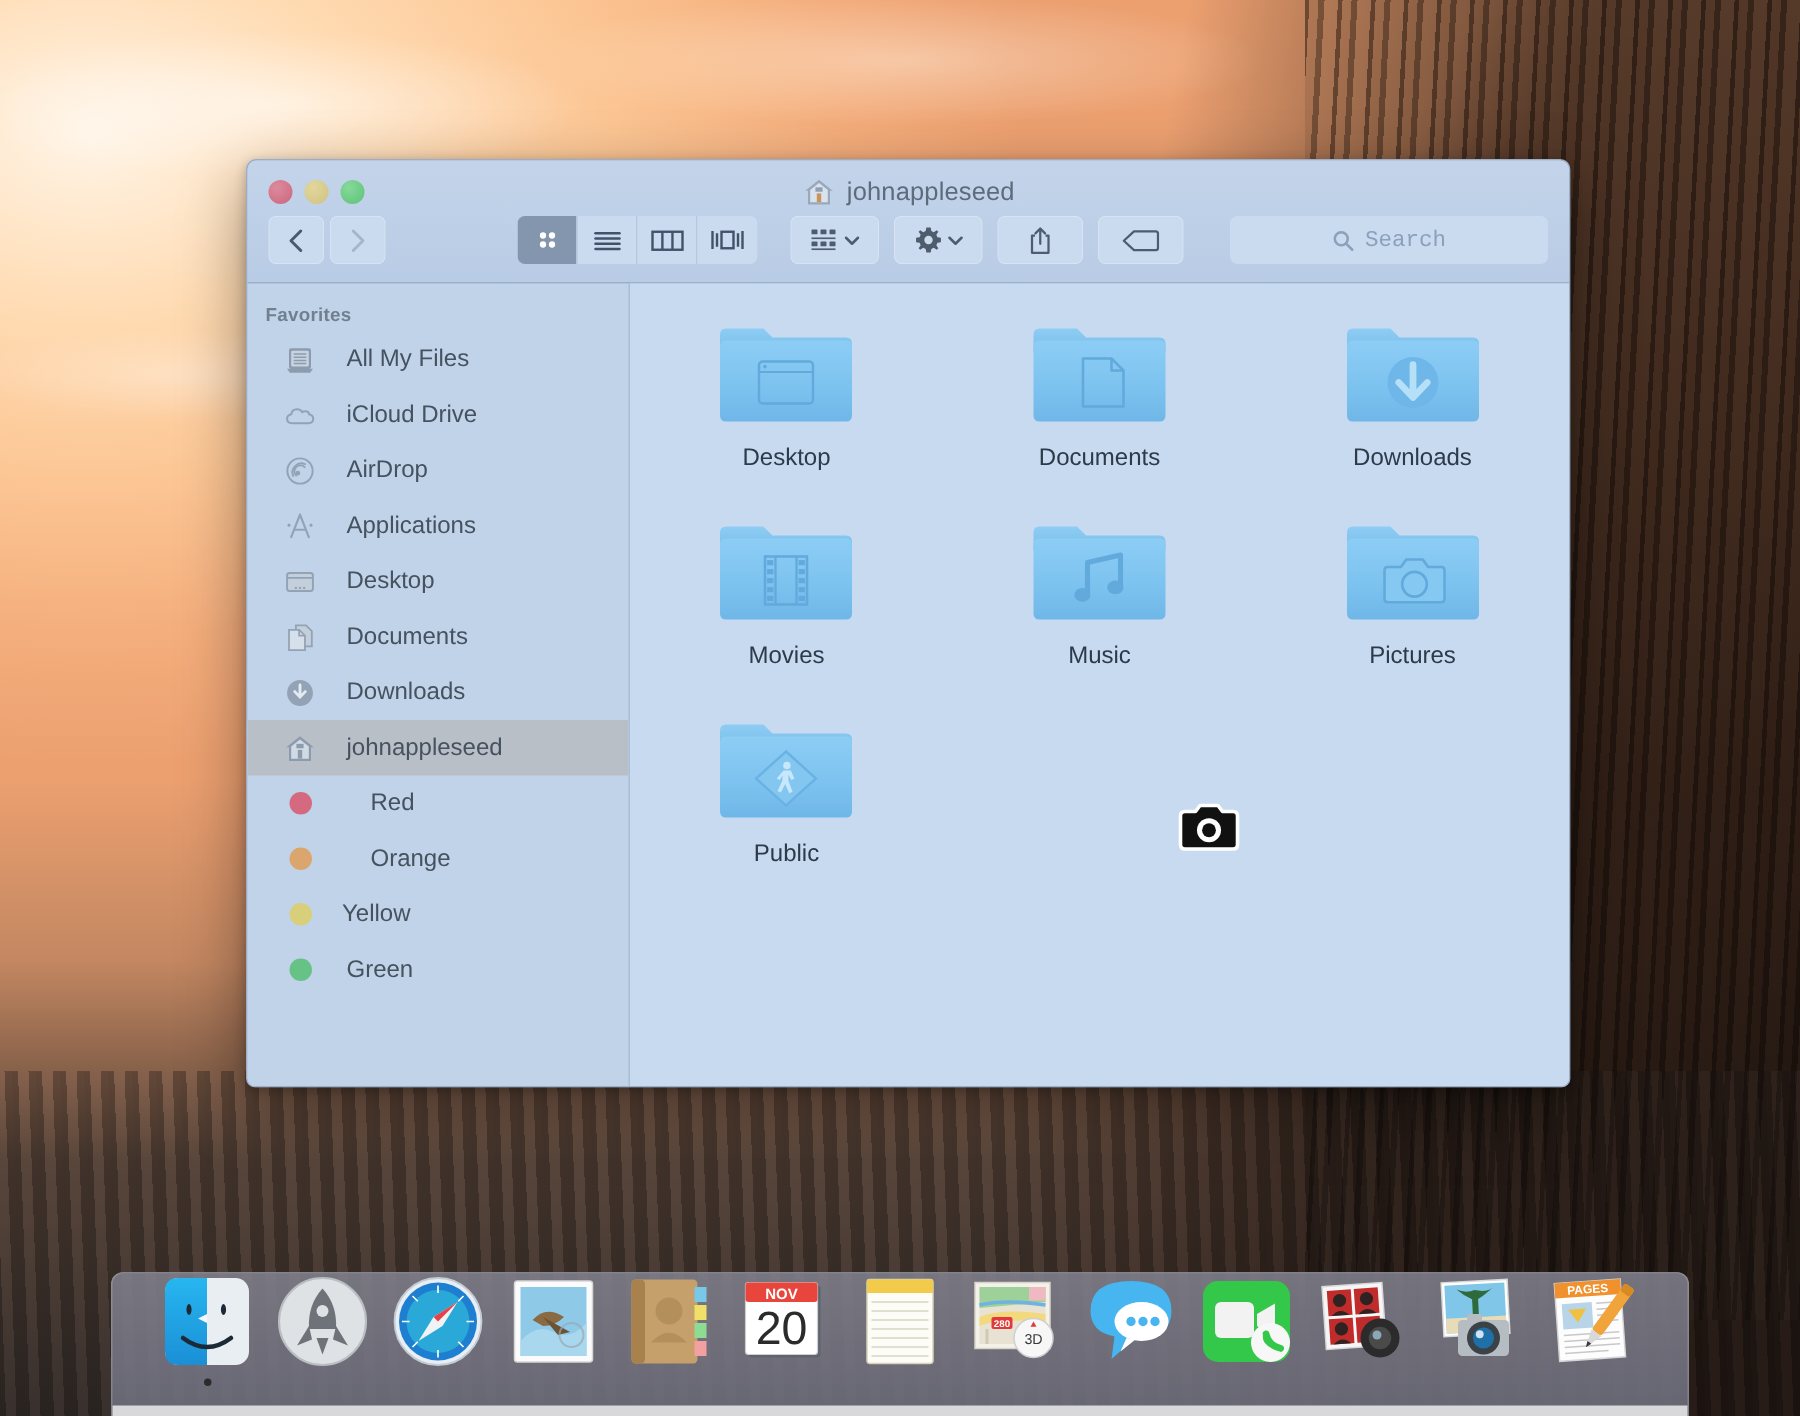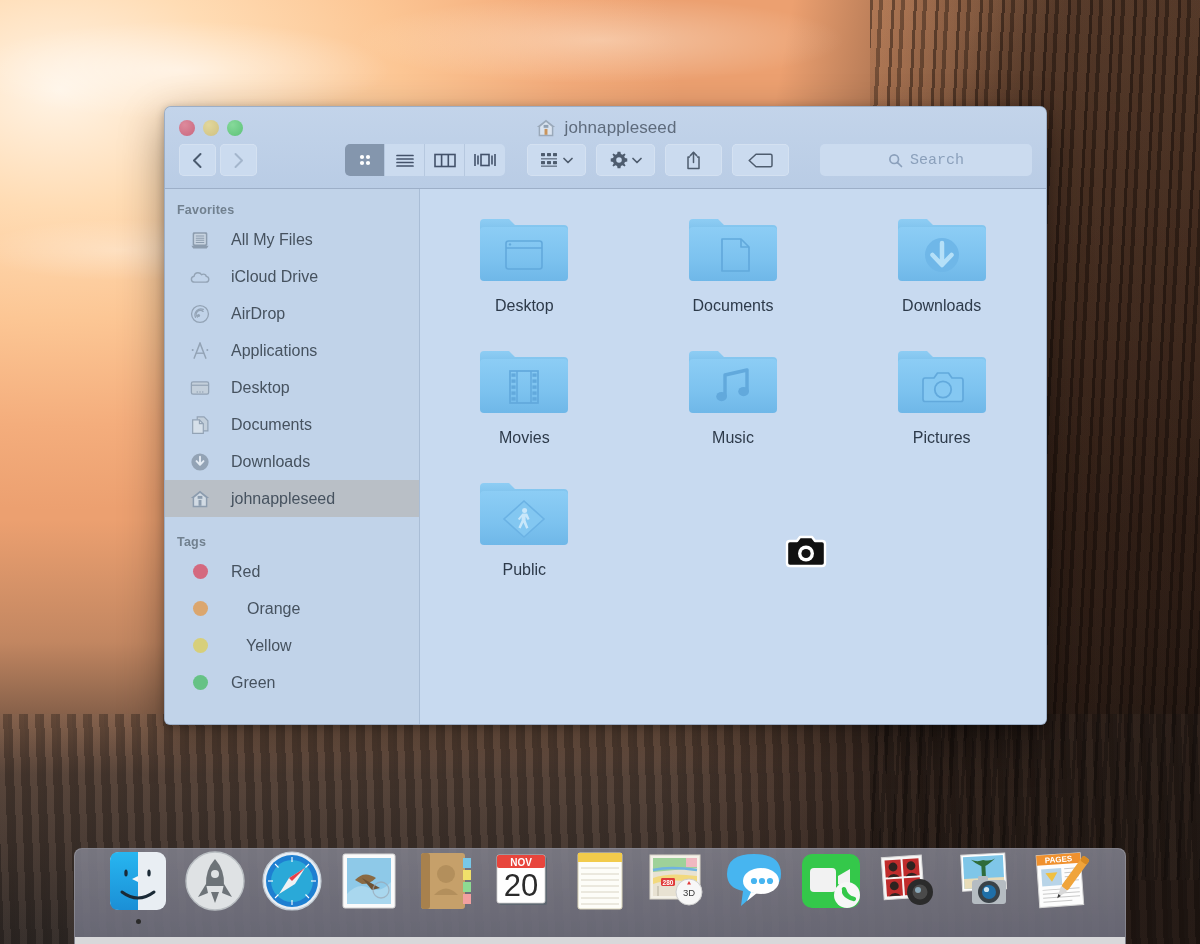--- a/index.html
+++ b/index.html
@@ -427,33 +427,32 @@
       <div class="side-item selected">
         <svg class="side-icon" viewBox="0 0 24 24">
           <path d="M12 3 L22 11 L20 11 L20 21 L4 21 L4 11 L2 11 Z" fill="#8c9cae"></path>
           <path d="M12 5.4 L18.4 10.6 L18.4 19.4 L5.6 19.4 L5.6 10.6 Z" fill="#d2dbe4"></path>
           <rect x="10.4" y="13" width="3.2" height="6.4" fill="#8c9cae"></rect>
           <rect x="9.4" y="8.6" width="5.2" height="3.2" fill="#8c9cae"></rect>
         </svg>
         <span>johnappleseed</span>
       </div>
 
-      <div class="side-header" style="margin-top:12px">Tags</div>
 
       <div class="side-item">
         <span class="tag-dot" style="background:#d4697f;"></span>
-        <span style="margin-left:3px">Red</span>
+        <span style="margin-left:19px">Red</span>
       </div>
       <div class="side-item">
         <span class="tag-dot" style="background:#dba66e;"></span>
         <span style="margin-left:19px">Orange</span>
       </div>
       <div class="side-item">
         <span class="tag-dot" style="background:#d7cf7a;"></span>
-        <span style="margin-left:18px">Yellow</span>
+        <span style="margin-left:0">Yellow</span>
       </div>
       <div class="side-item">
         <span class="tag-dot" style="background:#66c285;"></span>
         <span style="margin-left:3px">Green</span>
       </div>
     </div>
 
     <div id="content">
 
       <svg width="0" height="0" style="position:absolute" aria-hidden="true">

